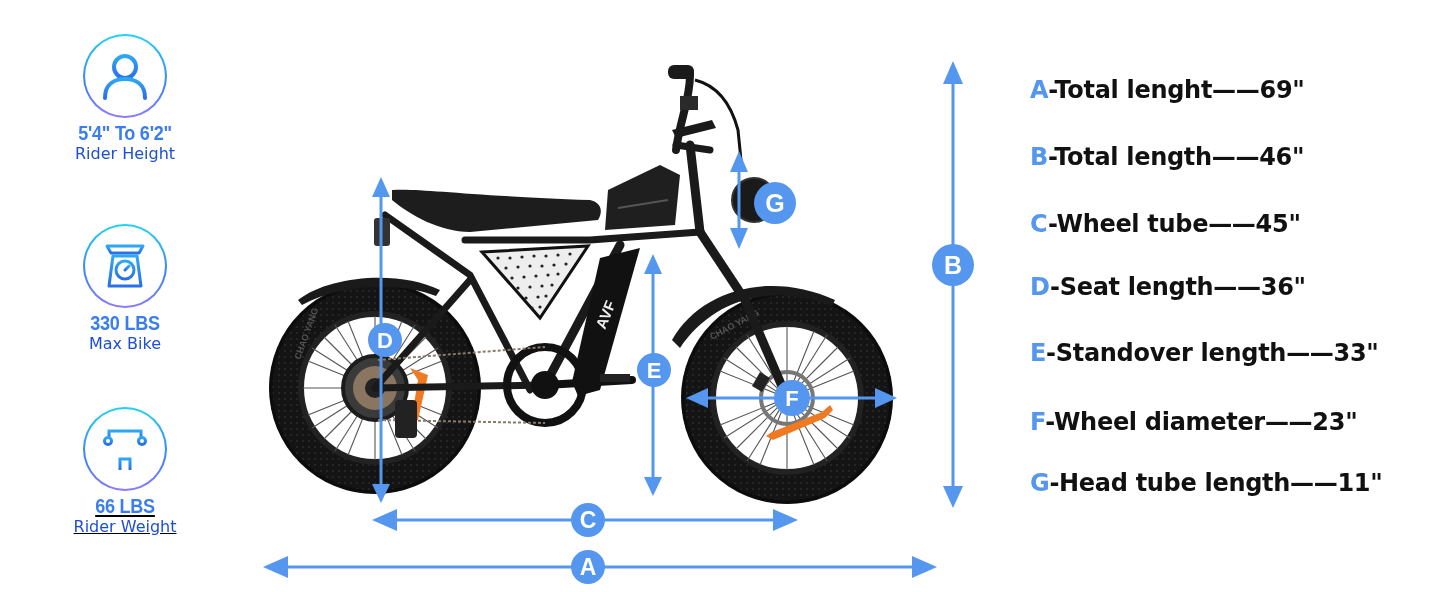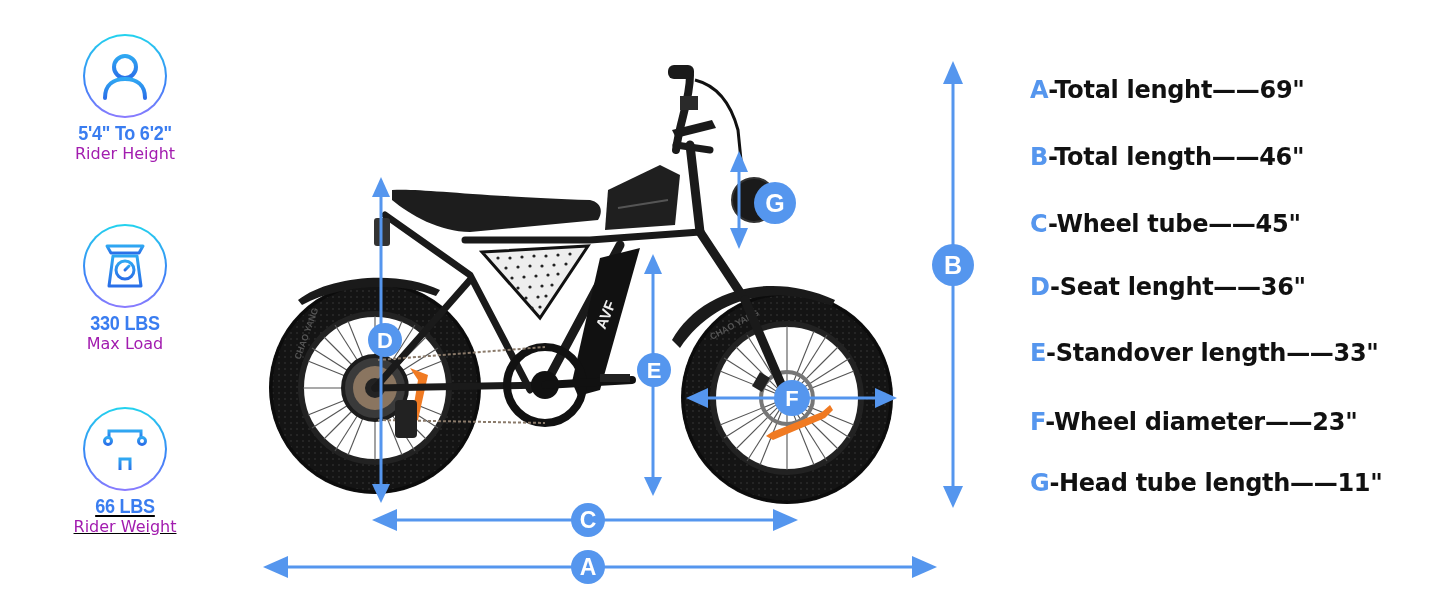--- a/index.html
+++ b/index.html
@@ -2,21 +2,21 @@
 <html><head>
 <meta charset="utf-8">
 <style>
   html,body{margin:0;padding:0;background:#ffffff;}
   body{width:1445px;height:592px;position:relative;overflow:hidden;font-family:"DejaVu Sans","Liberation Sans",sans-serif;}
   .stat{position:absolute;left:40px;width:170px;text-align:center;}
   .stat .ring{width:84px;height:84px;margin:0 auto;border-radius:50%;position:relative;
     background:linear-gradient(180deg,#22d3ee 0%,#3b82f6 60%,#8b7bff 100%);padding:2px;box-sizing:border-box;}
   .stat .ring .inner{width:100%;height:100%;border-radius:50%;background:#fff;display:flex;align-items:center;justify-content:center;}
   .stat .value{font-family:"Liberation Sans",sans-serif;font-weight:bold;color:#3a7df0;font-size:21px;line-height:22px;margin-top:4px;letter-spacing:-0.3px;transform:scaleX(0.86);transform-origin:center;}
-  .stat .label{font-family:"DejaVu Sans",sans-serif;color:#a21caf;font-size:16px;line-height:20px;font-weight:500;}
+  .stat .label{font-family:"DejaVu Sans",sans-serif;color:#1d4ed8;font-size:16px;line-height:20px;font-weight:500;}
   .specs{position:absolute;left:1030px;top:0;width:415px;}
   .spec{position:absolute;left:0;white-space:nowrap;font-family:"DejaVu Sans",sans-serif;font-weight:bold;font-size:24px;color:#111;letter-spacing:-0.3px;}
   .spec .letter{color:#5596ee;}
   .overlay{position:absolute;left:0;top:0;}
   .badge-text{font-family:"Liberation Sans",sans-serif;font-weight:bold;fill:#fff;}
 </style>
 </head>
 <body>
 
 <div class="stat" style="top:34px;">
@@ -49,21 +49,21 @@
             </linearGradient>
           </defs>
         <path d="M10 8 H46 L42 15 H14 Z" fill="none" stroke="url(#sg)" stroke-width="3" stroke-linejoin="round"></path>
         <path d="M16 18 H40 L44 48 H12 Z" fill="none" stroke="url(#sg)" stroke-width="3" stroke-linejoin="round"></path>
         <circle cx="28" cy="32" r="9" fill="none" stroke="url(#sg)" stroke-width="3"></circle>
         <line x1="28" y1="32" x2="32" y2="28" stroke="url(#sg)" stroke-width="3" stroke-linecap="round"></line>
       </svg>
     </div>
   </div>
   <div class="value">330 LBS</div>
-  <div class="label">Max Load</div>
+  <div class="label">Max Bike</div>
 </div>
 
 <div class="stat" style="top:407px;text-decoration:underline;">
   <div class="ring">
     <div class="inner">
       <svg width="56" height="56" viewBox="0 0 56 56">
         <defs>
             <linearGradient id="bg" x1="0" y1="0" x2="0" y2="1">
               <stop offset="0" stop-color="#2fa8f2"></stop>
               <stop offset="1" stop-color="#2a6fe8"></stop>
@@ -280,21 +280,21 @@
   <div class="spec" style="top:76px;">
     <span class="letter">A</span><span>-Total lenght</span><span>——</span><span>69"</span>
   </div>
   <div class="spec" style="top:143px;">
     <span class="letter">B</span><span>-Total length</span><span>——</span><span>46"</span>
   </div>
   <div class="spec" style="top:210px;">
     <span class="letter">C</span><span>-Wheel tube</span><span>——</span><span>45"</span>
   </div>
   <div class="spec" style="top:273px;">
-    <span class="letter">D</span><span>-Seat lenght</span><span>——</span><span>36"</span>
+    <span class="letter">D</span><span>-Seat length</span><span>——</span><span>36"</span>
   </div>
   <div class="spec" style="top:339px;">
     <span class="letter">E</span><span>-Standover length</span><span>——</span><span>33"</span>
   </div>
   <div class="spec" style="top:408px;">
     <span class="letter">F</span><span>-Wheel diameter</span><span>——</span><span>23"</span>
   </div>
   <div class="spec" style="top:469px;">
     <span class="letter">G</span><span>-Head tube length</span><span>——</span><span>11"</span>
   </div>

